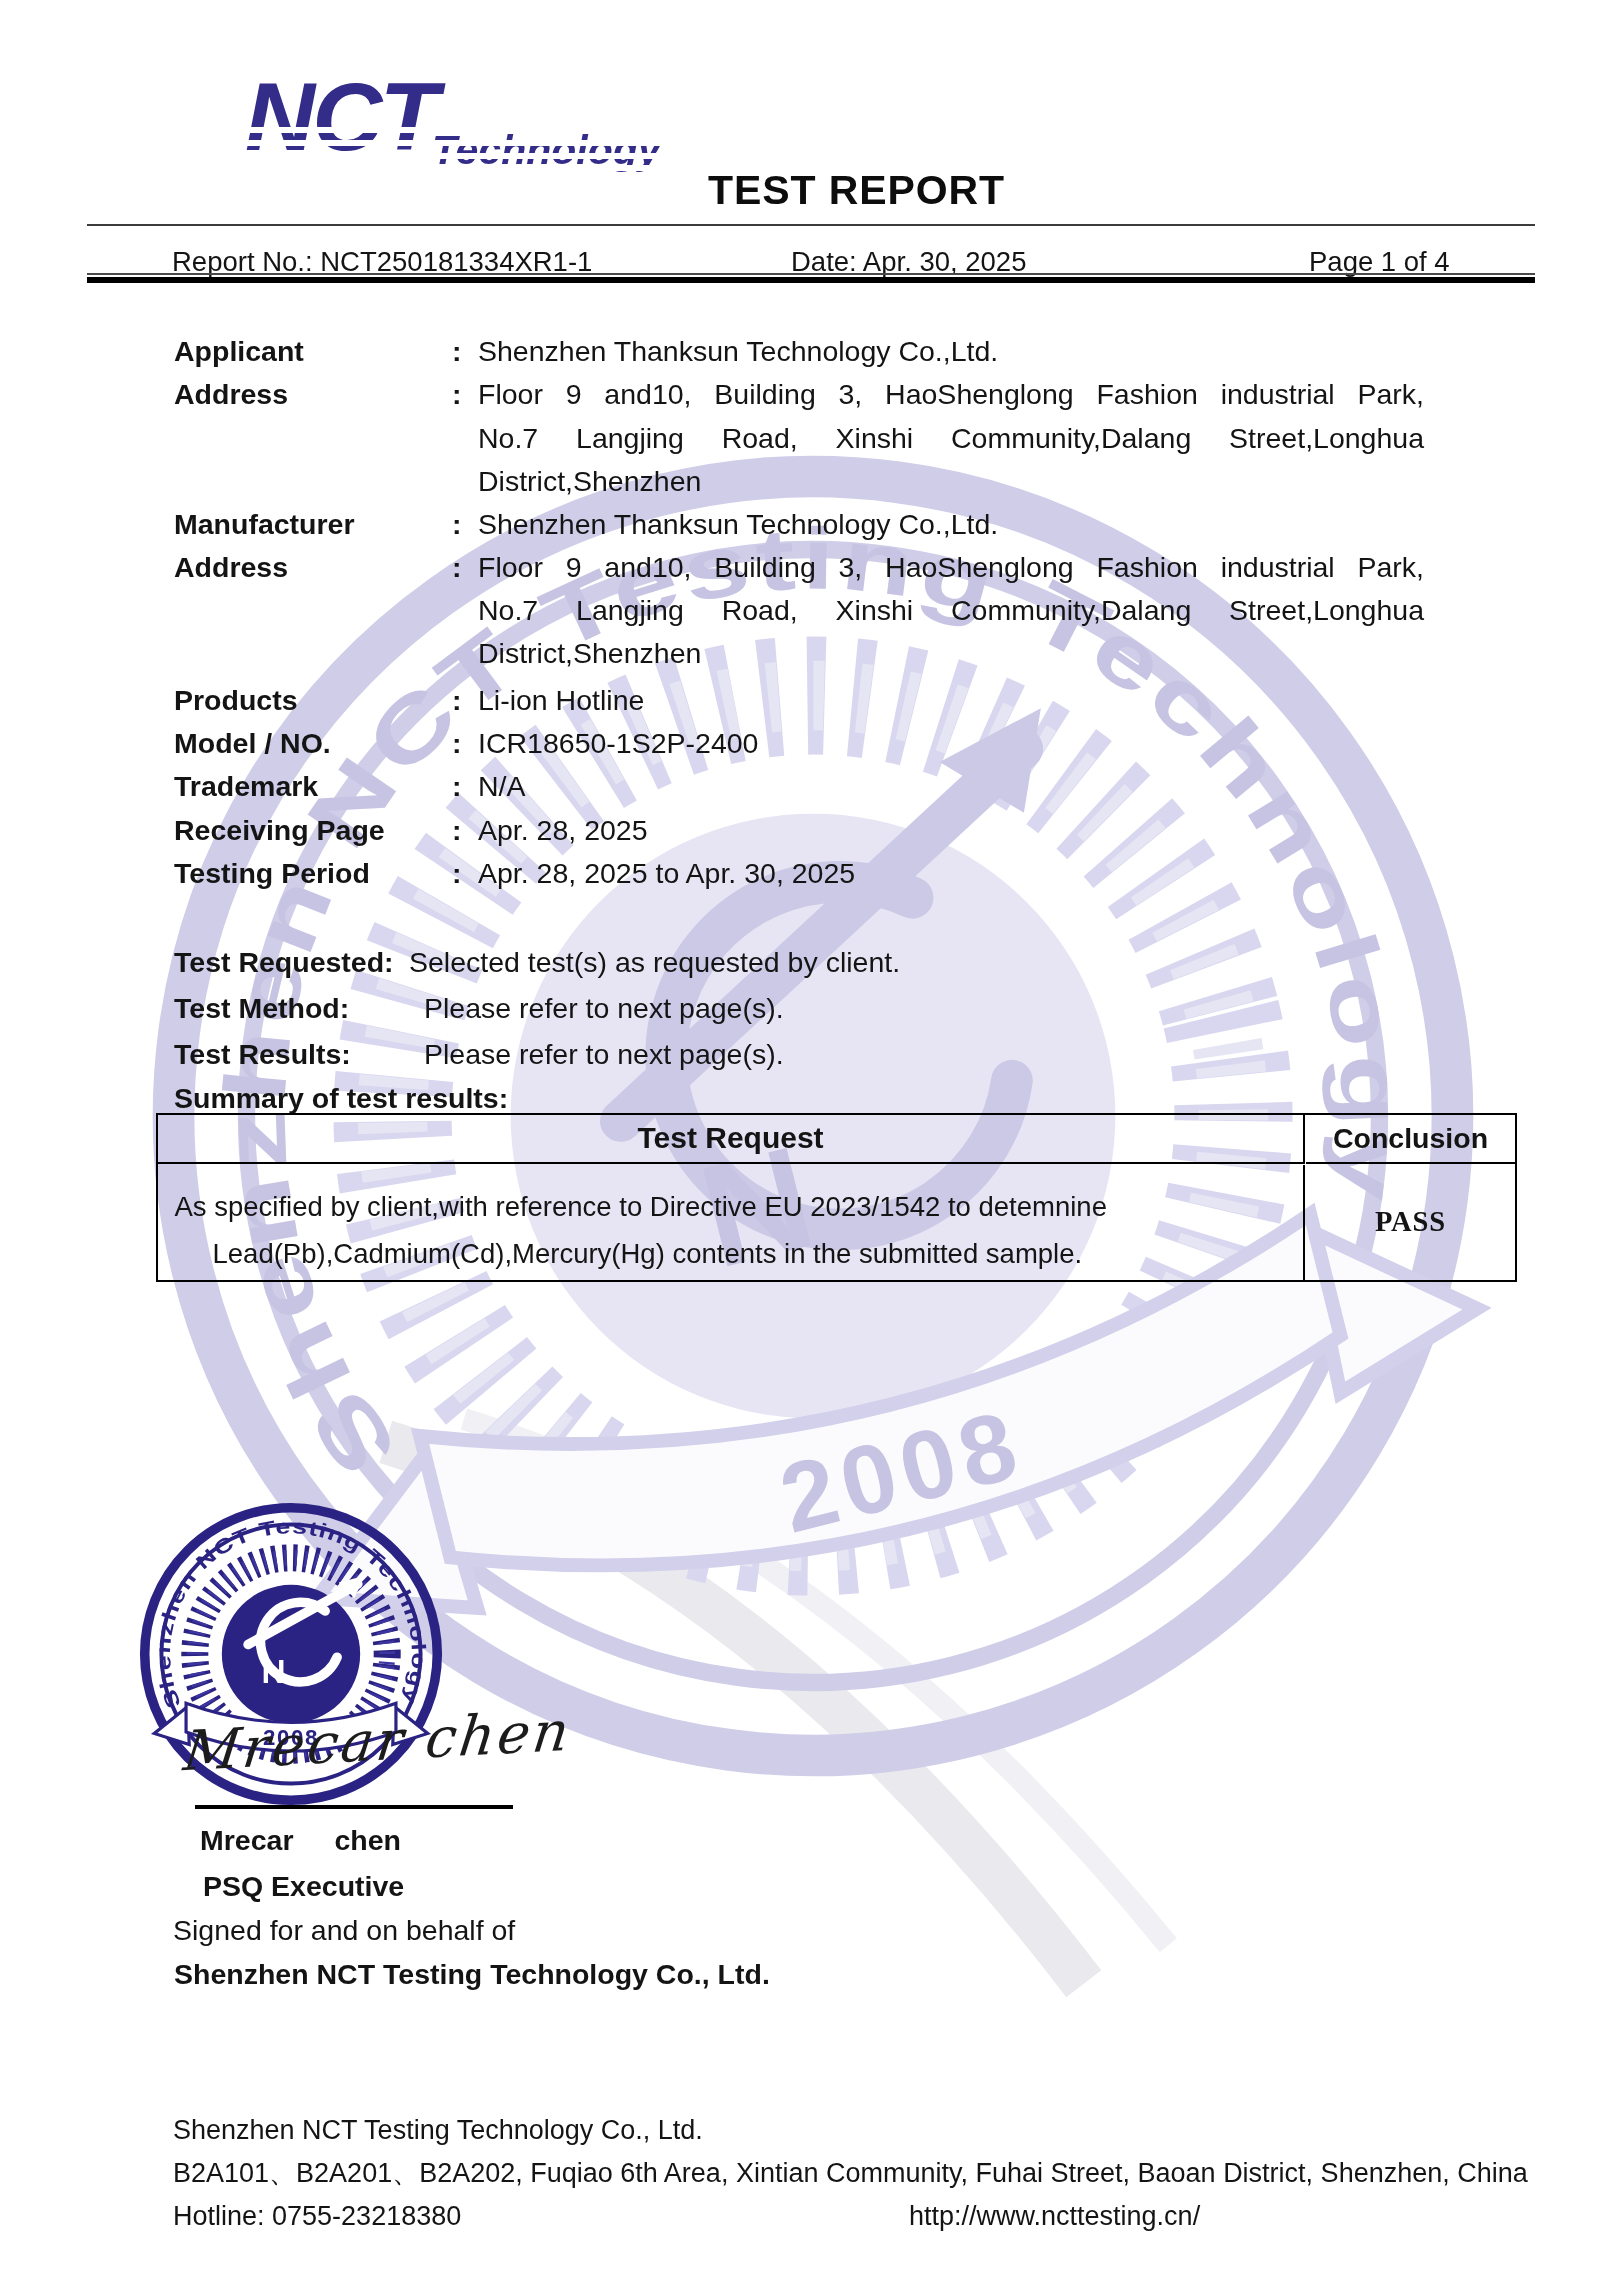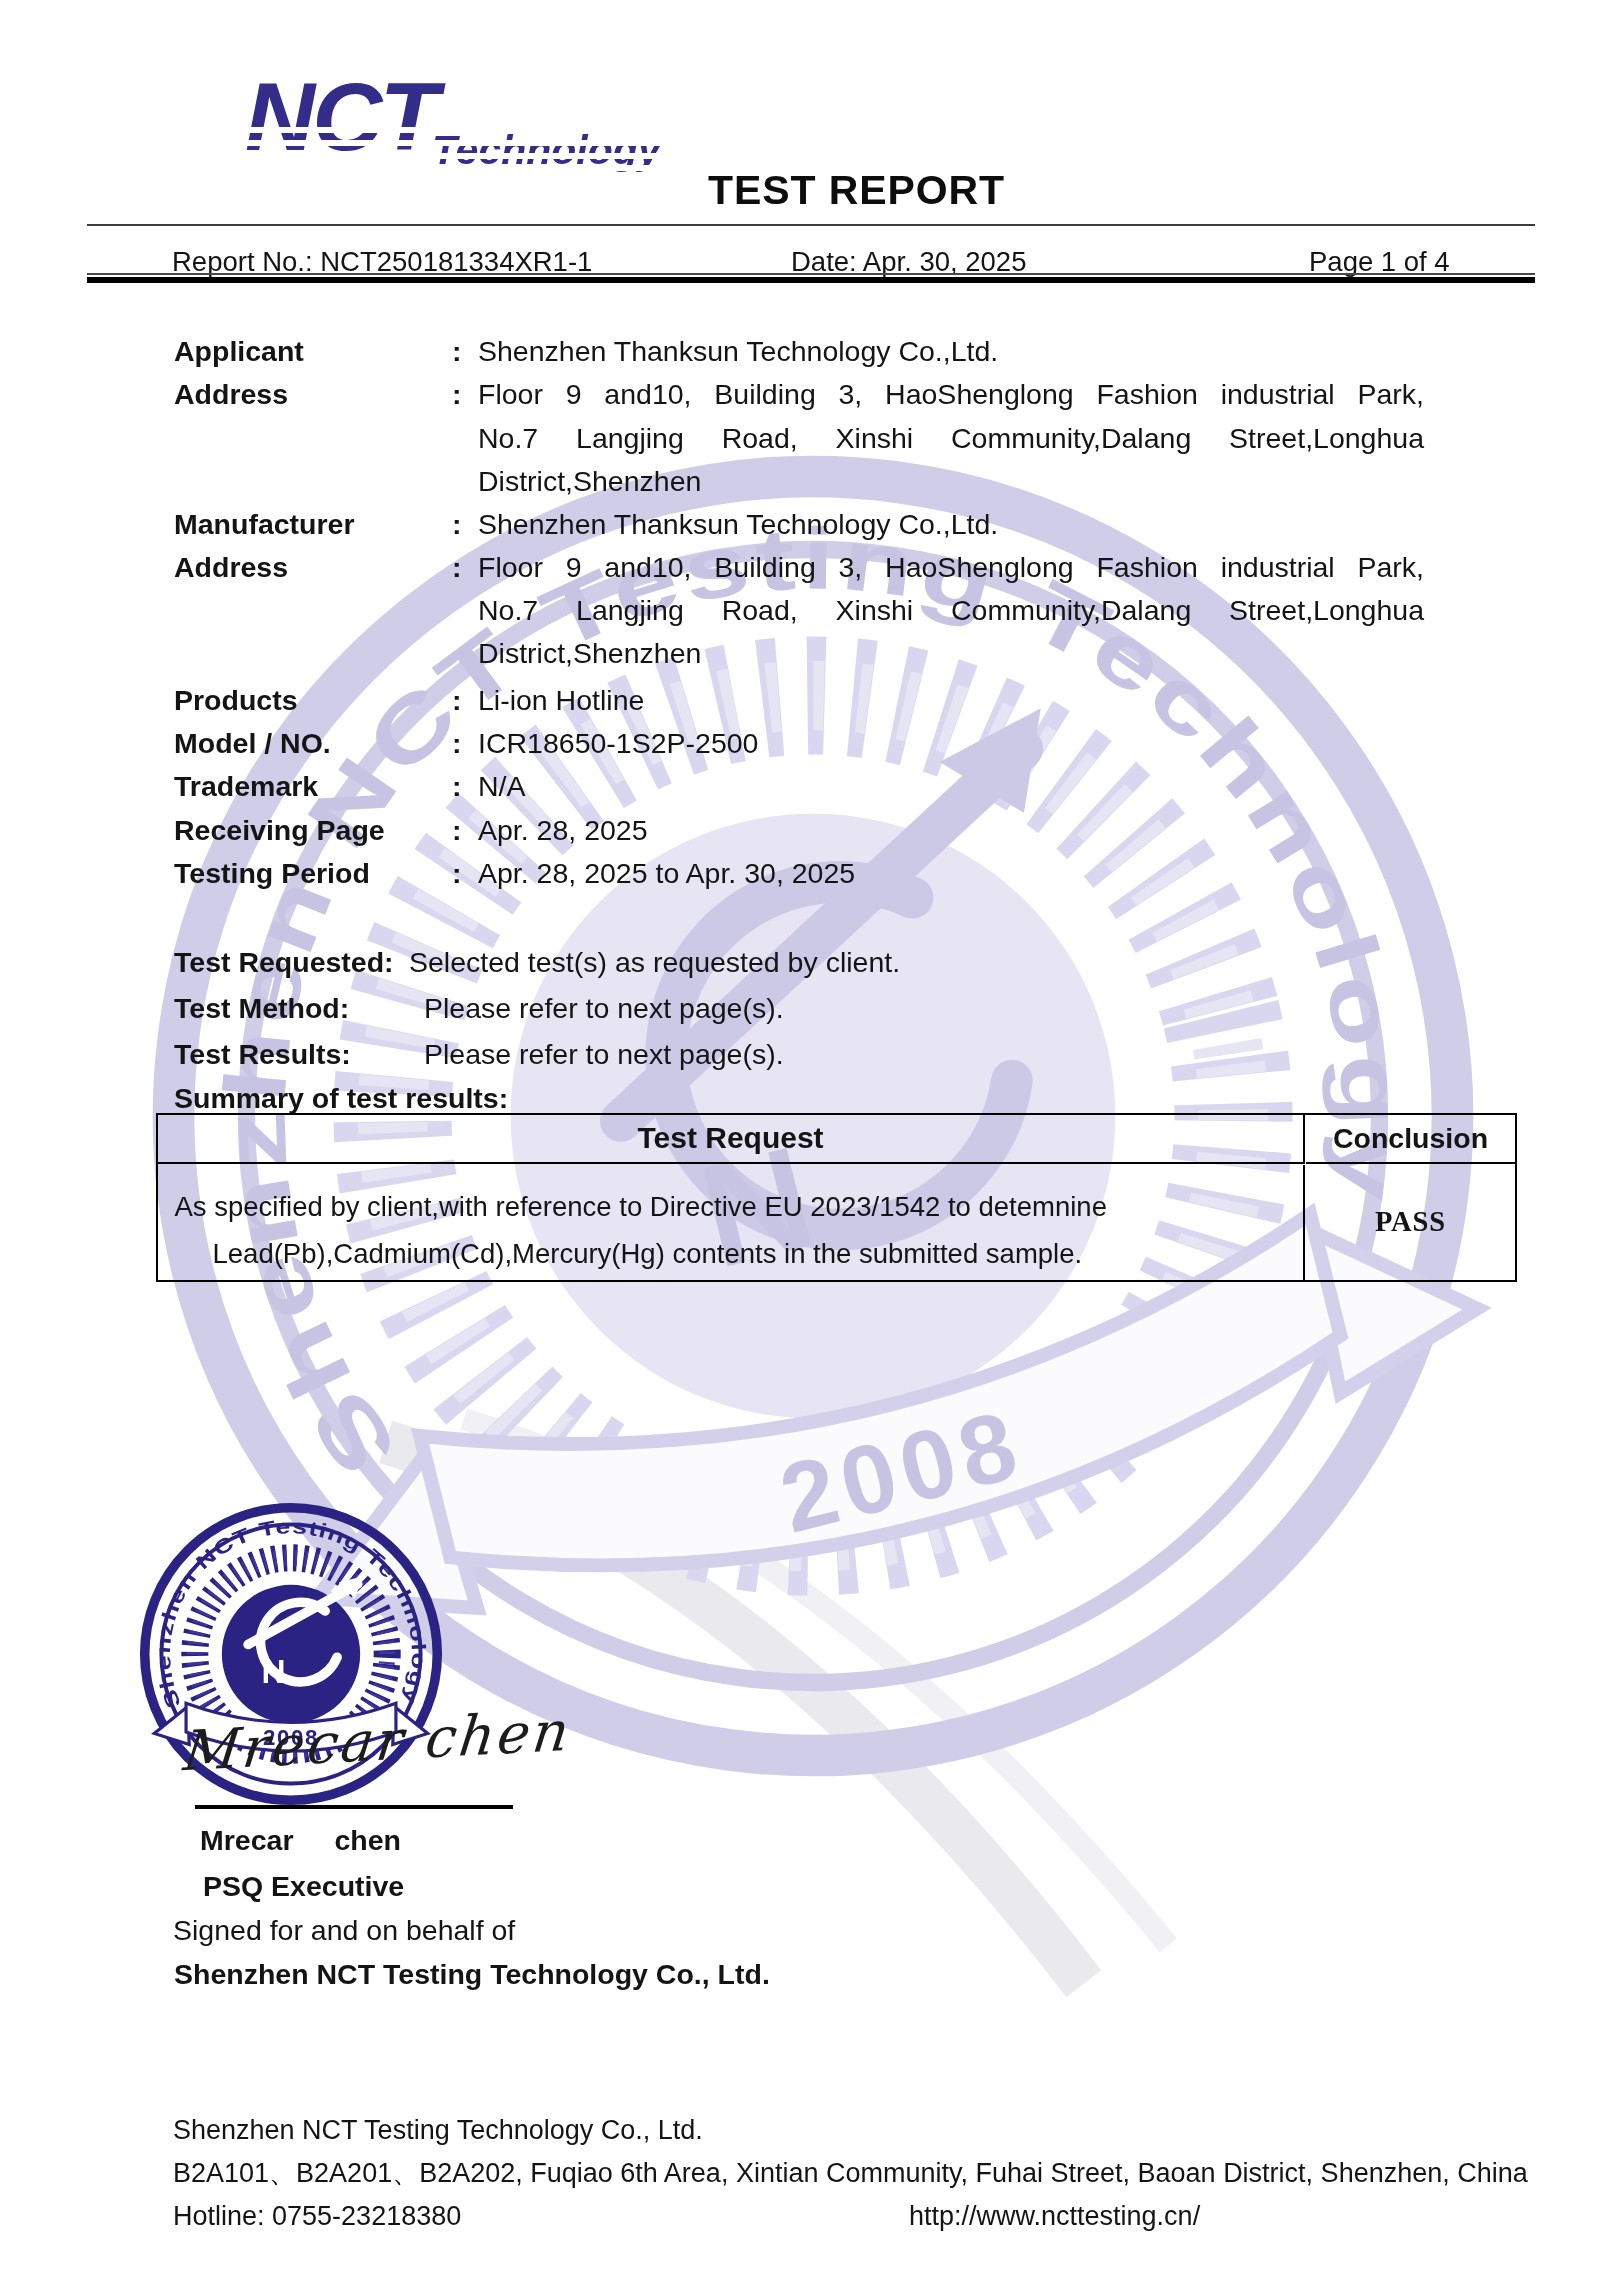--- a/index.html
+++ b/index.html
@@ -180,21 +180,21 @@
   <div class="abs fvalue fjust" style="top:551px">Floor 9 and10, Building 3, HaoShenglong Fashion industrial Park,</div>
   <div class="abs fvalue fjust" style="top:594px">No.7 Langjing Road, Xinshi Community,Dalang Street,Longhua</div>
   <div class="abs fvalue" style="top:637px">District,Shenzhen</div>
 
   <div class="abs flabel" style="top:684px">Products</div>
   <div class="abs fcolon" style="top:684px">:</div>
   <div class="abs fvalue" style="top:684px">Li-ion Hotline</div>
 
   <div class="abs flabel" style="top:727px">Model / NO.</div>
   <div class="abs fcolon" style="top:727px">:</div>
-  <div class="abs fvalue" style="top:727px">ICR18650-1S2P-2500</div>
+  <div class="abs fvalue" style="top:727px">ICR18650-1S2P-2400</div>
 
   <div class="abs flabel" style="top:770px">Trademark</div>
   <div class="abs fcolon" style="top:770px">:</div>
   <div class="abs fvalue" style="top:770px">N/A</div>
 
   <div class="abs flabel" style="top:814px">Receiving Page</div>
   <div class="abs fcolon" style="top:814px">:</div>
   <div class="abs fvalue" style="top:814px">Apr. 28, 2025</div>
 
   <div class="abs flabel" style="top:857px">Testing Period</div>

